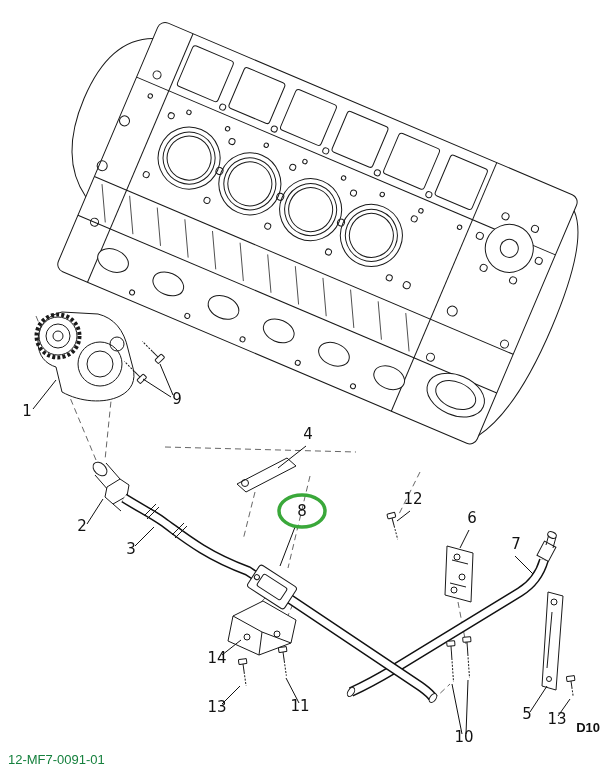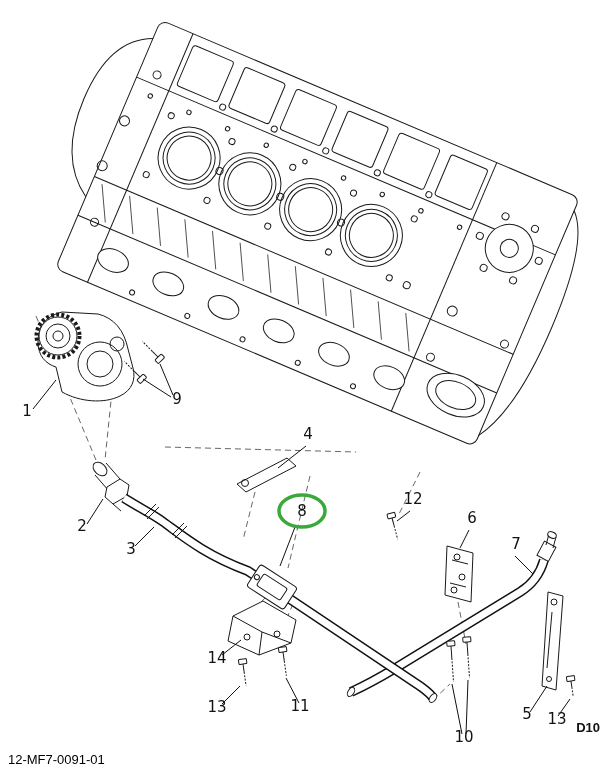--- a/index.html
+++ b/index.html
@@ -15,21 +15,21 @@
   .leader { stroke:#111; fill:none; stroke-width:1; }
   .tube-o { stroke:#111; stroke-width:10; fill:none; }
   .tube-i { stroke:#fff; stroke-width:7; fill:none; }
   .thread { stroke:#1a1a1a; stroke-dasharray:2 1.4; }
   .teeth  { stroke:#1a1a1a; fill:none; stroke-width:4; stroke-dasharray:3 2.2; }
   text.callout {
     font-family:"DejaVu Sans", sans-serif; font-size:15px; fill:#111;
     text-anchor:middle;
   }
   .footer-left {
-    position:absolute; left:8px; top:752px; font-size:13px; color:#000000;
+    position:absolute; left:8px; top:752px; font-size:13px; color:#15803d;
   }
   .footer-right {
     position:absolute; right:10px; top:720px; font-size:13px; color:#111;
     font-weight:700;
   }
 </style>
 </head>
 <body>
 
 <div class="canvas">

